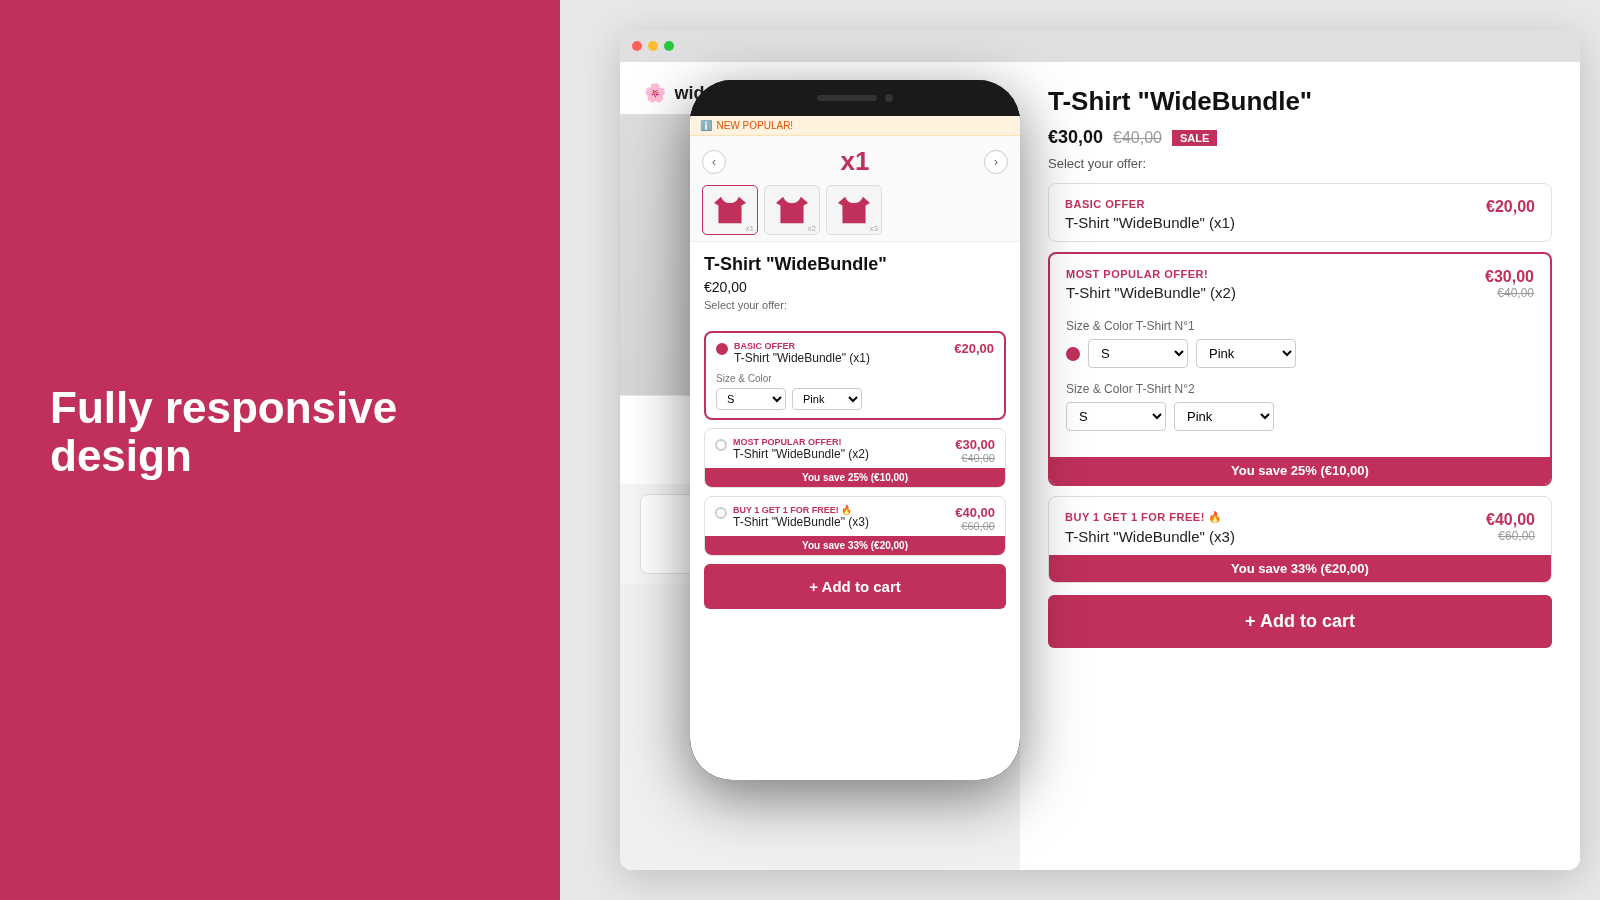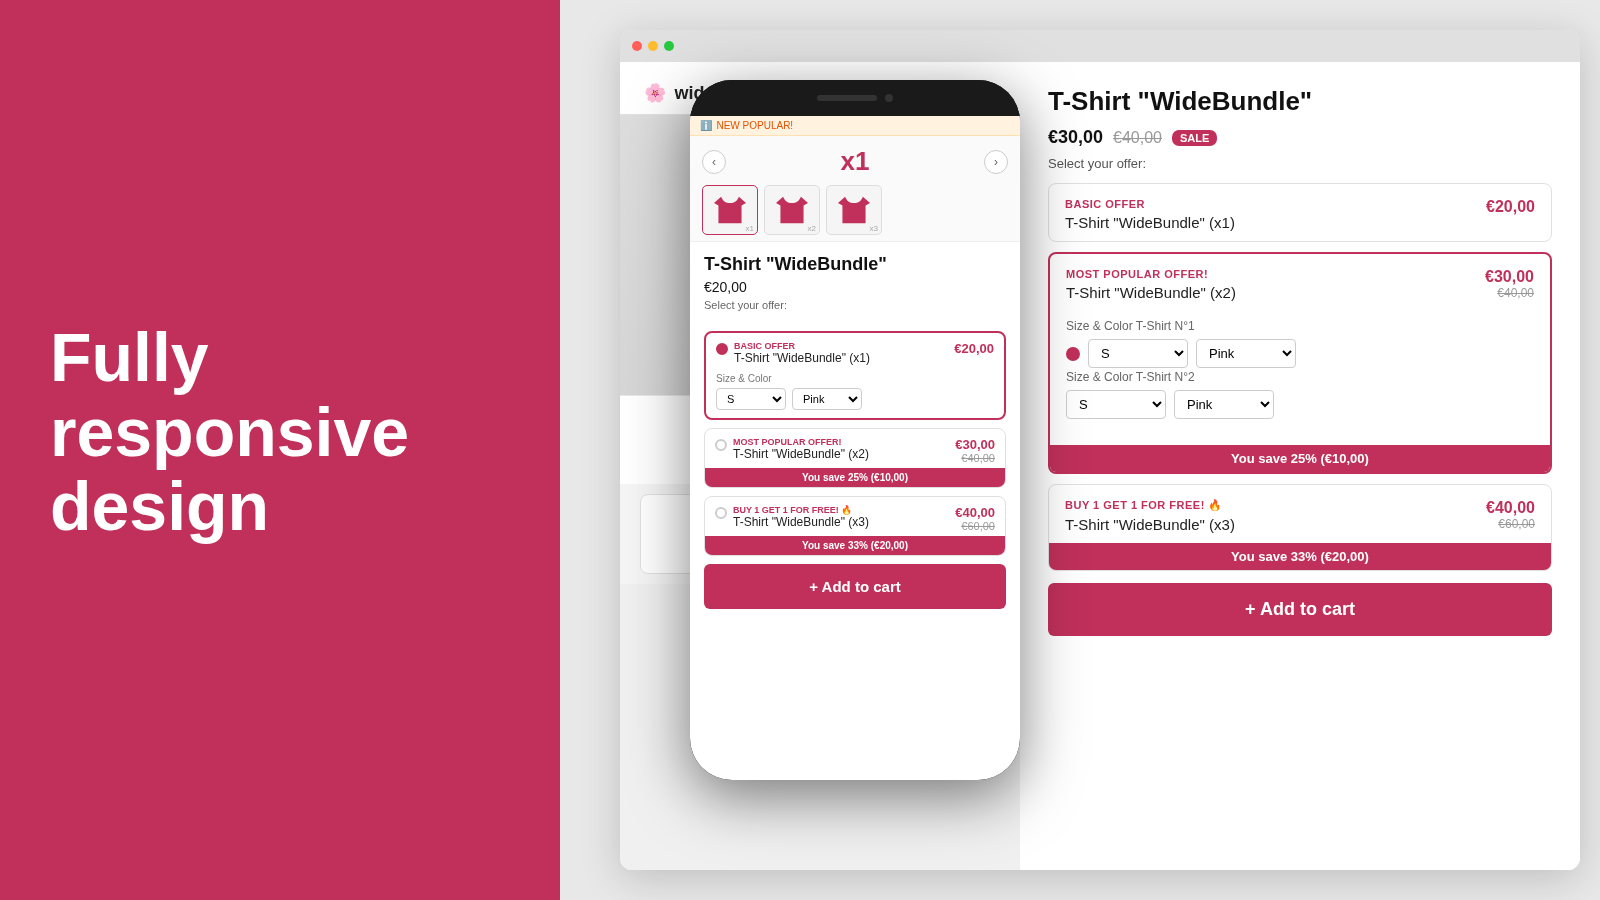--- a/index.html
+++ b/index.html
@@ -10,21 +10,21 @@
       width: 560px;
       height: 900px;
       background: #c0305a;
       display: flex;
       flex-direction: column;
       justify-content: center;
       padding: 60px 50px;
     }
     .left-panel h1 {
       color: #fff;
-      font-size: 68px;
+      font-size: 44px;
       font-weight: 800;
       line-height: 1.1;
       margin-bottom: 36px;
     }
     .left-panel p {
       color: rgba(255,255,255,0.85);
       font-size: 28px;
       line-height: 1.4;
     }
 
@@ -177,21 +177,21 @@
       margin-bottom: 8px;
     }
     .desktop-price-new { font-size: 18px; font-weight: 700; color: #111; }
     .desktop-price-old { font-size: 16px; color: #999; text-decoration: line-through; }
     .sale-badge {
       background: #c0305a;
       color: #fff;
       font-size: 11px;
       font-weight: 700;
       padding: 2px 8px;
-      border-radius: 7px;
+      border-radius: 0;
     }
     .select-offer-label { font-size: 13px; color: #555; margin-bottom: 12px; }
 
     
     .offer-card {
       border: 1.5px solid #e0e0e0;
       border-radius: 8px;
       margin-bottom: 10px;
       overflow: hidden;
       cursor: pointer;
@@ -547,21 +547,21 @@
               <div class="offer-old-price">€40,00</div>
             </div>
           </div>
           <div class="offer-selects">
             <div class="size-color-label">Size &amp; Color T-Shirt N°1</div>
             <div class="select-row">
               <div class="radio-dot"></div>
               <select class="offer-select"><option>S</option><option>M</option><option>L</option></select>
               <select class="offer-select"><option>Pink</option><option>White</option><option>Black</option></select>
             </div>
-            <div style="margin-top:2px;">
+            <div style="margin-top:14px;">
               <div class="size-color-label">Size &amp; Color T-Shirt N°2</div>
               <div class="select-row">
                 <select class="offer-select"><option>S</option><option>M</option><option>L</option></select>
                 <select class="offer-select"><option>Pink</option><option>White</option><option>Black</option></select>
               </div>
             </div>
           </div>
           <div class="savings-banner">You save 25% (€10,00)</div>
         </div>
 

